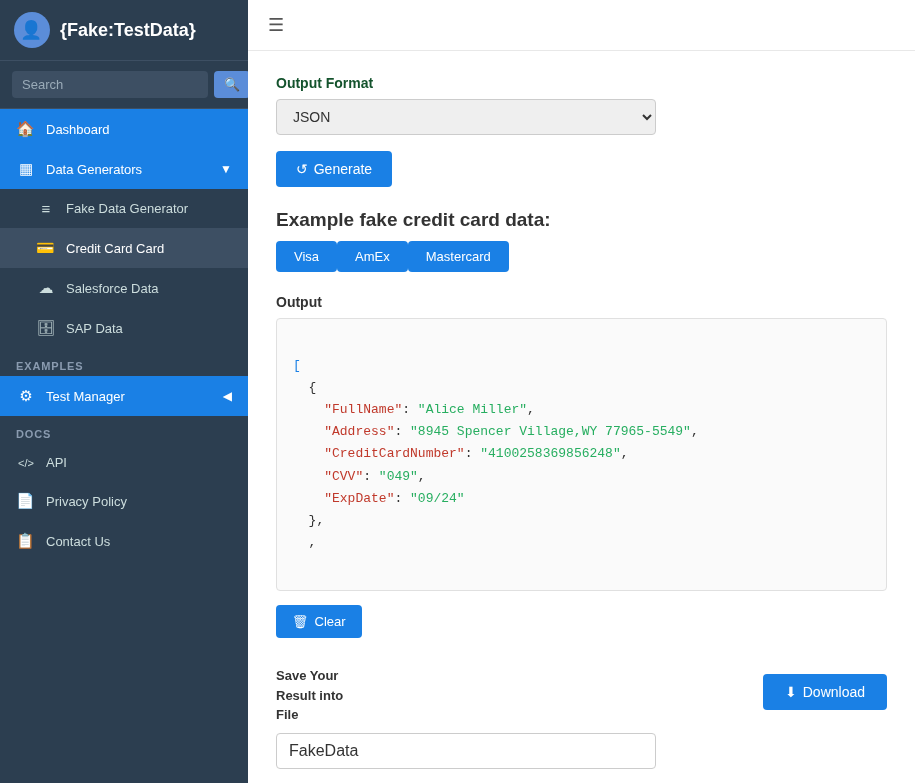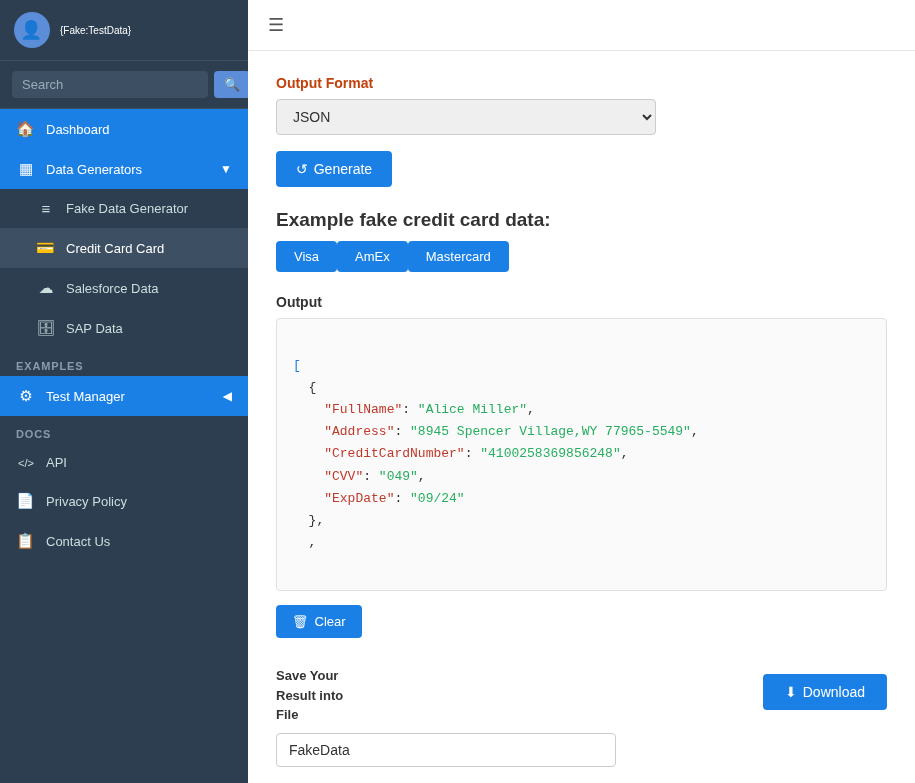--- a/index.html
+++ b/index.html
@@ -30,22 +30,22 @@
       border-radius: 50%;
       background: #5b8dd9;
       display: flex;
       align-items: center;
       justify-content: center;
       margin-right: 10px;
       font-size: 18px;
     }
 
     .sidebar-title {
-      font-size: 10px;
-      font-weight: 400;
+      font-size: 18px;
+      font-weight: 700;
       color: #fff;
     }
 
     .sidebar-search {
       padding: 10px 12px;
       border-bottom: 1px solid #3d4f63;
       display: flex;
       align-items: center;
     }
 
@@ -136,21 +136,21 @@
     }
 
     .content {
       padding: 24px 28px;
       flex: 1;
     }
 
     .form-label {
       font-size: 14px;
       font-weight: 600;
-      color: #c2410c;
+      color: #14532d;
       margin-bottom: 8px;
     }
 
     .format-select-wrapper {
       margin-bottom: 16px;
     }
 
     .format-select {
       width: 380px;
       padding: 8px 12px;
@@ -253,25 +253,25 @@
       padding: 10px 22px;
       font-size: 14px;
       cursor: pointer;
       display: inline-flex;
       align-items: center;
       gap: 6px;
       margin-left: auto;
     }
 
     .filename-input {
-      width: 340px;
+      width: 380px;
       padding: 8px 12px;
       border: 1px solid #ccc;
       border-radius: 4px;
-      font-size: 14px;
+      font-size: 16px;
       color: #333;
       margin-top: 8px;
       outline: none;
     }
   </style>
 </head>
 <body>
 
 <div class="sidebar">
   <div class="sidebar-header">

